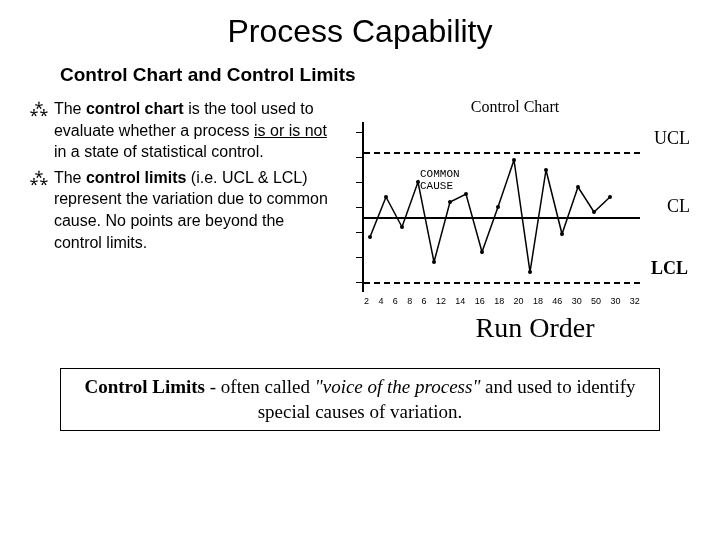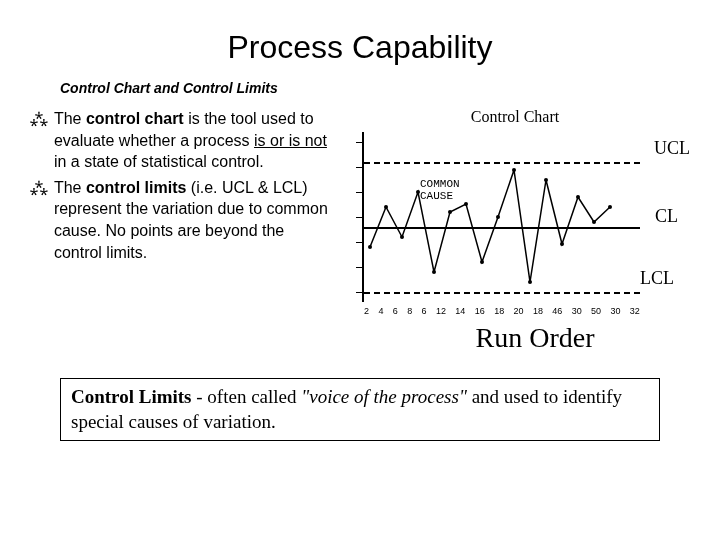--- a/index.html
+++ b/index.html
@@ -6,34 +6,33 @@
     margin: 0;
     padding: 0;
     width: 720px;
     height: 540px;
     font-family: Arial, Helvetica, sans-serif;
     background: #fff;
     color: #000;
     position: relative;
   }
   .slide {
-    padding: 21px 30px;
+    padding: 5px 30px;
     box-sizing: border-box;
   }
   .title {
     font-size: 32px;
     text-align: center;
     font-weight: normal;
     margin: 8px 0 14px;
   }
   .subtitle {
-    font-size: 14px;
+    font-size: 19px;
     font-weight: bold;
     margin: 0 0 12px 30px;
-    font-style: italic;
   }
   .content-row {
     display: flex;
     gap: 10px;
   }
   .bullets {
     width: 300px;
     font-size: 16px;
     line-height: 1.35;
   }
@@ -126,20 +125,21 @@
     font-family: Liberation Mono, monospace;
     line-height: 1.1;
   }
   .footnote {
     margin: 30px 30px 0;
     border: 1px solid #000;
     padding: 6px 10px;
     font-size: 19px;
     font-family: "Times New Roman", serif;
     line-height: 1.3;
+    text-align: center;
   }
   .footnote .i { font-style: italic; }
 </style>
 </head>
 <body>
 
 <div class="slide">
   <div class="title">Process Capability</div>
   <div class="subtitle">Control Chart and Control Limits</div>
 
@@ -215,22 +215,22 @@
             <span>18</span>
             <span>46</span>
           <span>30</span>
             <span>50</span>
             <span>30</span>
             <span>32</span>
         </div>
       </div>
 
       <div class="limit-label" style="right:0; top:30px;">UCL</div>
-      <div class="limit-label" style="right:12px; top:98px;">CL</div>
-      <div class="limit-label" style="right:16px; top:160px;">LCL</div>
+      <div class="limit-label" style="right:0; top:98px;">CL</div>
+      <div class="limit-label" style="right:2px; top:160px;font-weight:bold;">LCL</div>
 
       <div class="x-label">Run Order</div>
     </div>
   </div>
 
   <div class="footnote">
     <span class="b">Control Limits</span><span> - often called </span><span class="i">"voice of the process"</span><span> and used to identify special causes of variation.</span>
   </div>
 </div>
 

